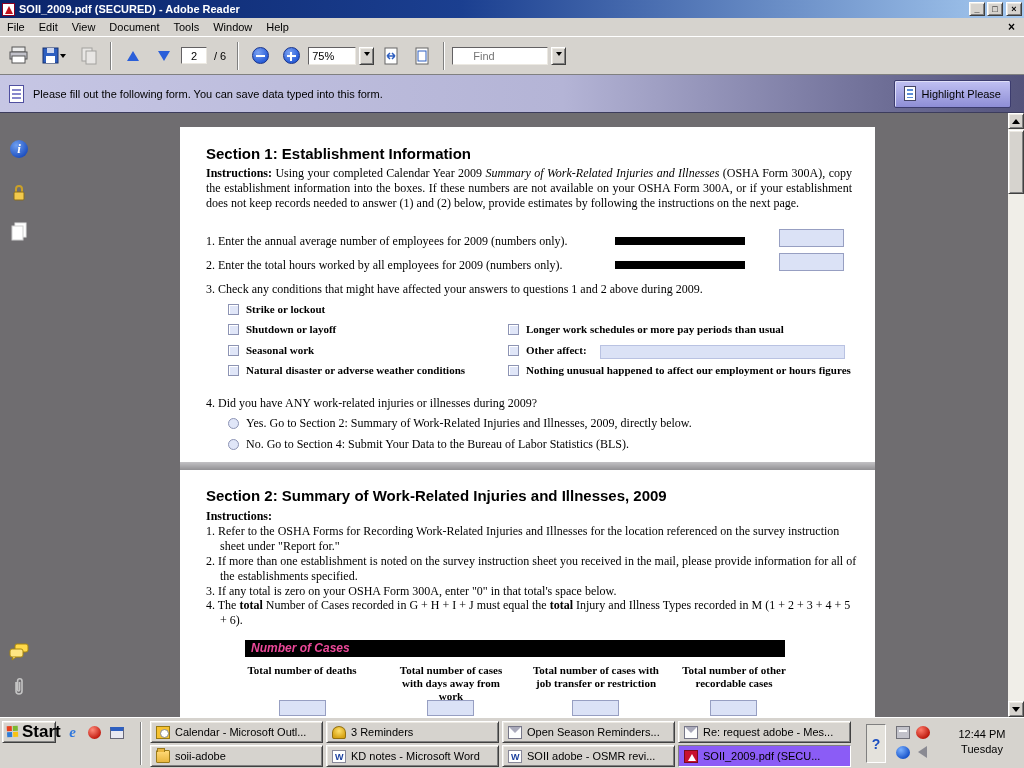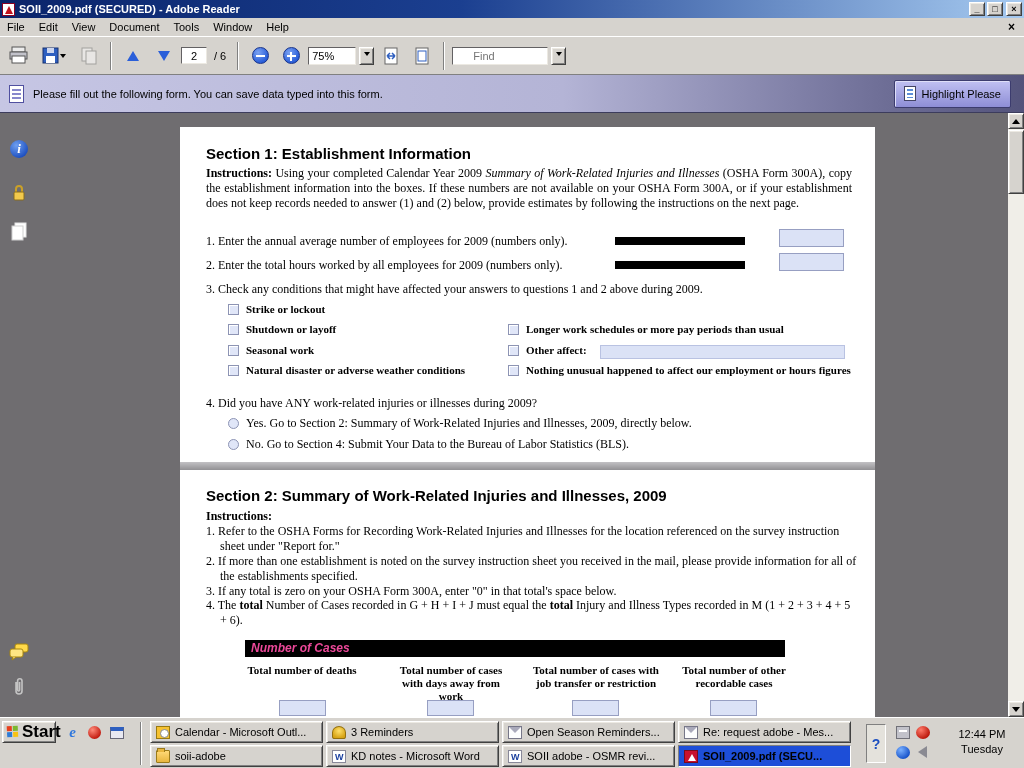--- a/index.html
+++ b/index.html
@@ -100,21 +100,21 @@
   .flag { width:13px; height:12px; display:grid; grid-template-columns:5px 5px; grid-template-rows:5px 5px; gap:1px; transform:rotate(-3deg); }
   .flag i:nth-child(1){background:#e8401c;} .flag i:nth-child(2){background:#7cb82f;}
   .flag i:nth-child(3){background:#2e7cd6;} .flag i:nth-child(4){background:#f8c314;}
   .ql-icon { position:absolute; top:6px; width:17px; height:17px; display:flex; align-items:center; justify-content:center; }
   .ie-e::after { content:"e"; color:#2f77dd; font:italic bold 15px "Liberation Serif", serif; }
   .ql-red { width:13px; height:13px; border-radius:50%; background:radial-gradient(circle at 35% 30%,#ff8a7a,#c0170c 75%); }
   .ql-desktop { width:14px; height:12px; background:#e8e8f2; border:1px solid #667; border-top:4px solid #2e5fc0; }
   .tb-sep { position:absolute; left:140px; top:4px; width:2px; height:43px; border-left:1px solid #808080; border-right:1px solid #fff; }
   .task-btn { position:absolute; width:173px; height:22px; display:flex; align-items:center; gap:5px; padding:0 5px;
     font-size:11px; white-space:nowrap; overflow:hidden; }
-  .task-btn.active { border-color:#808080 #ffffff #ffffff #808080; background:#1d4ed8; box-shadow:none; font-weight:bold; }
+  .task-btn.active { border-color:#808080 #ffffff #ffffff #808080; background:#8b5cf6; box-shadow:none; font-weight:normal; }
   .tb-ic { width:14px; height:13px; flex:0 0 auto; position:relative; }
   .ic-outlook { background:#f6c231; border:1px solid #9a7a10; }
   .ic-outlook::after { content:""; position:absolute; left:3px; top:2px; width:7px; height:7px; border-radius:50%; background:#fff; border:1px solid #888; }
   .ic-bell { background:radial-gradient(circle at 50% 35%,#ffe06a,#d8a517 75%); border-radius:50% 50% 20% 20%; border:1px solid #94700e; }
   .ic-mail { background:#fdfdfd; border:1px solid #778; }
   .ic-mail::after { content:""; position:absolute; left:0; top:0; width:0; height:0;
     border-left:6px solid transparent; border-right:6px solid transparent; border-top:6px solid #aab; }
   .ic-folder { background:linear-gradient(#ffd978,#e8b63e); border:1px solid #9a7a1a; border-radius:1px; }
   .ic-folder::before { content:""; position:absolute; left:0; top:-3px; width:6px; height:3px; background:#e8b63e; border:1px solid #9a7a1a; border-bottom:none; }
   .ic-word { background:#fff; border:1px solid #889; }

